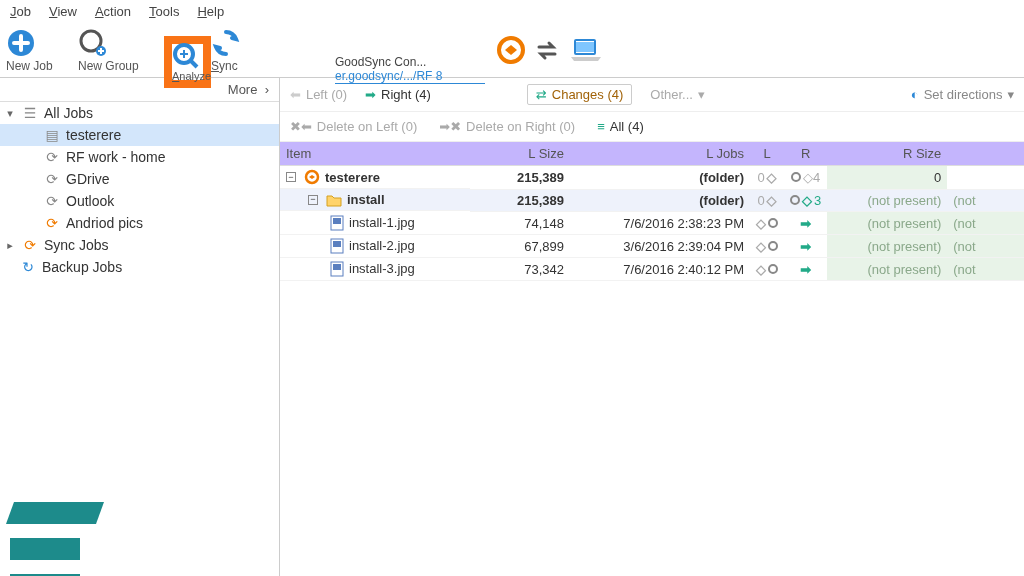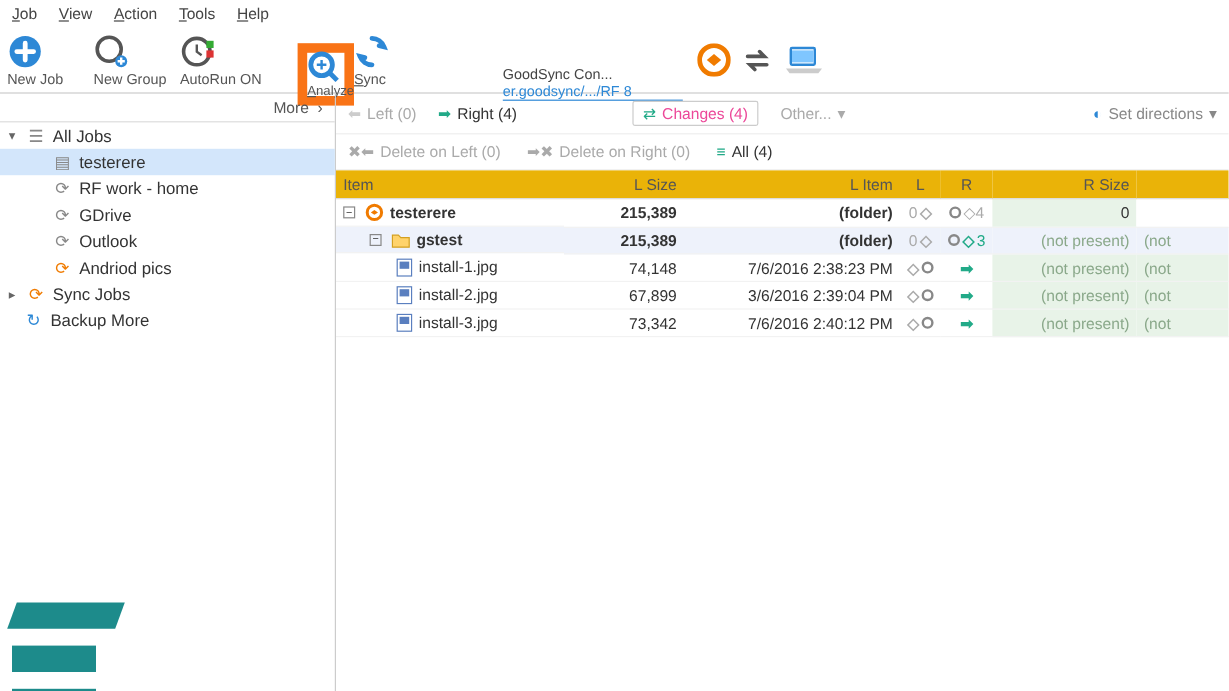--- a/index.html
+++ b/index.html
@@ -31,21 +31,21 @@
   .filterbar { display:flex; align-items:center; gap:18px; padding:4px 10px; border-bottom:1px solid #eee; height:34px; }
   .filterbar .chip { display:flex; align-items:center; gap:5px; font-size:13px; }
   .filterbar .chip.dis { color:#aaa; }
   .filterbar .chip.green { color:#2a8; }
   .filterbar .chip.box { border:1px solid #ccc; padding:2px 8px; border-radius:2px; }
   .deletebar { display:flex; align-items:center; gap:22px; padding:3px 10px; border-bottom:1px solid #eee; height:30px; color:#aaa; font-size:13px;}
   .deletebar .chip { display:flex; align-items:center; gap:5px; }
   .deletebar .all { color:#2a8; }
 
   table { width:100%; border-collapse:collapse; font-size:13px; }
-  th { text-align:left; font-weight:normal; color:#555; border-bottom:1px solid #ddd; padding:4px 6px; background:#eab308;}
+  th { text-align:left; font-weight:normal; color:#555; border-bottom:1px solid #ddd; padding:4px 6px; background:#c4b5fd;}
   th.r, td.r { text-align:right; }
   td { padding:3px 6px; border-bottom:1px solid #f2f2f2; white-space:nowrap; }
   tr.folder td { background:#eef2fb; }
   tr.folder:first-of-type td { background:#fff; }
   td.item { display:flex; align-items:center; gap:5px; }
   .np { color:#8aa88a; background:#e8f3e8; }
   td.actions { text-align:center; }
   .act-glyph { display:inline-flex; gap:2px; align-items:center; justify-content:center;}
   .circ { width:10px;height:10px;border:2px solid #888;border-radius:50%;display:inline-block;}
   .arr { color:#2a8; font-weight:bold; }
@@ -82,31 +82,20 @@
   </div>
   <div class="tbtn">
     <div class="ticon">
       <svg width="30" height="30">
           <circle cx="13" cy="13" r="10" fill="none" stroke="#555" stroke-width="3"></circle>
           <circle cx="23" cy="23" r="5" fill="#2d88d6"></circle>
           <path d="M23 20v6M20 23h6" stroke="#fff" stroke-width="2"></path>
         </svg>
     </div>
     <span>New Group</span>
-  </div>
-  <div class="tbtn" style="width:84px;">
-    <div class="ticon">
-      <svg width="30" height="30">
-          <circle cx="14" cy="15" r="11" fill="none" stroke="#555" stroke-width="3"></circle>
-          <path d="M14 9v6l4 3" stroke="#555" stroke-width="2" fill="none"></path>
-          <rect x="22" y="6" width="6" height="6" fill="#3a3"></rect>
-          <rect x="22" y="14" width="6" height="6" fill="#d33"></rect>
-        </svg>
-    </div>
-    <span>AutoRun ON</span>
   </div>
   <div style="width:14px"></div>
   <div class="tbtn outlined">
     <div class="ticon">
       <svg width="28" height="28">
           <circle cx="12" cy="12" r="9" fill="none" stroke="#2d88d6" stroke-width="4"></circle>
           <path d="M19 19l6 6" stroke="#2d88d6" stroke-width="4"></path>
           <path d="M8 12h8M12 8v8" stroke="#2d88d6" stroke-width="2"></path>
         </svg>
     </div>
@@ -172,38 +161,38 @@
       <span class="jicon orange">⟳</span>
       <span>Andriod pics</span>
     </div>
     <div class="tree-item" style="--ind:4px">
       <span class="chev">▸</span>
       <span class="jicon orange">⟳</span>
       <span>Sync Jobs</span>
     </div>
     <div class="tree-item" style="--ind:20px">
       <span class="jicon blue">↻</span>
-      <span>Backup More</span>
+      <span>Backup Jobs</span>
     </div>
   </div>
 
   <div class="main">
     <div class="filterbar">
       <div class="chip dis">
           <span style="color:#ccc">⬅</span>
           <span>Left (0)</span>
         </div>
       <div class="chip green">
           <span>➡</span>
           <span style="color:#333">Right (4)</span>
         </div>
       <div style="flex:0 0 60px"></div>
       <div class="chip box">
           <span style="color:#2a8">⇄</span>
-          <span style="color:#ec4899">Changes (4)</span>
+          <span style="color:#a16207">Changes (4)</span>
         </div>
       <div class="chip dis">
           <span>Other...</span>
           <span>▾</span>
         </div>
       <div style="flex:1"></div>
       <div class="chip">
           <span class="blue">◐</span>
           <span style="color:#888">Set directions</span>
           <span style="color:#888">▾</span>
@@ -222,21 +211,21 @@
           <span>≡</span>
           <span style="color:#333">All (4)</span>
         </div>
     </div>
 
     <table>
       <thead>
         <tr>
           <th style="width:190px">Item</th>
           <th class="r" style="width:100px">L Size</th>
-          <th class="r" style="width:180px">L Item</th>
+          <th class="r" style="width:180px">L Jobs</th>
           <th style="width:34px;text-align:center">L</th>
           <th style="width:34px;text-align:center">R</th>
           <th class="r" style="width:120px">R Size</th>
           <th></th>
         </tr>
       </thead>
       <tbody id="rows">
           <tr class="folder">
             <td class="item" style="padding-left:6px">
               <span class="expander">−</span>
@@ -258,21 +247,21 @@
               </span></td>
             <td class="r" style="background:#e8f3e8">0</td>
             <td class=""></td>
           </tr>
           <tr class="folder">
             <td class="item" style="padding-left:28px">
               <span class="expander">−</span>
               <svg width="16" height="14">
                 <path d="M1 3h5l2 2h7v8H1z" fill="#ffd36b" stroke="#d4a020"></path>
               </svg>
-              <span style="font-weight:bold">gstest</span>
+              <span style="font-weight:bold">install</span>
             </td>
             <td class="r" style="font-weight:bold">215,389</td>
             <td class="r" style="font-weight:bold">(folder)</td>
             <td class="actions"><span class="act-glyph">
                 <span style="color:#aaa">0</span>
                 <span class="arr g">◇</span>
               </span></td>
             <td class="actions"><span class="act-glyph">
                 <span class="circ"></span>
                 <span class="arr">◇</span>

